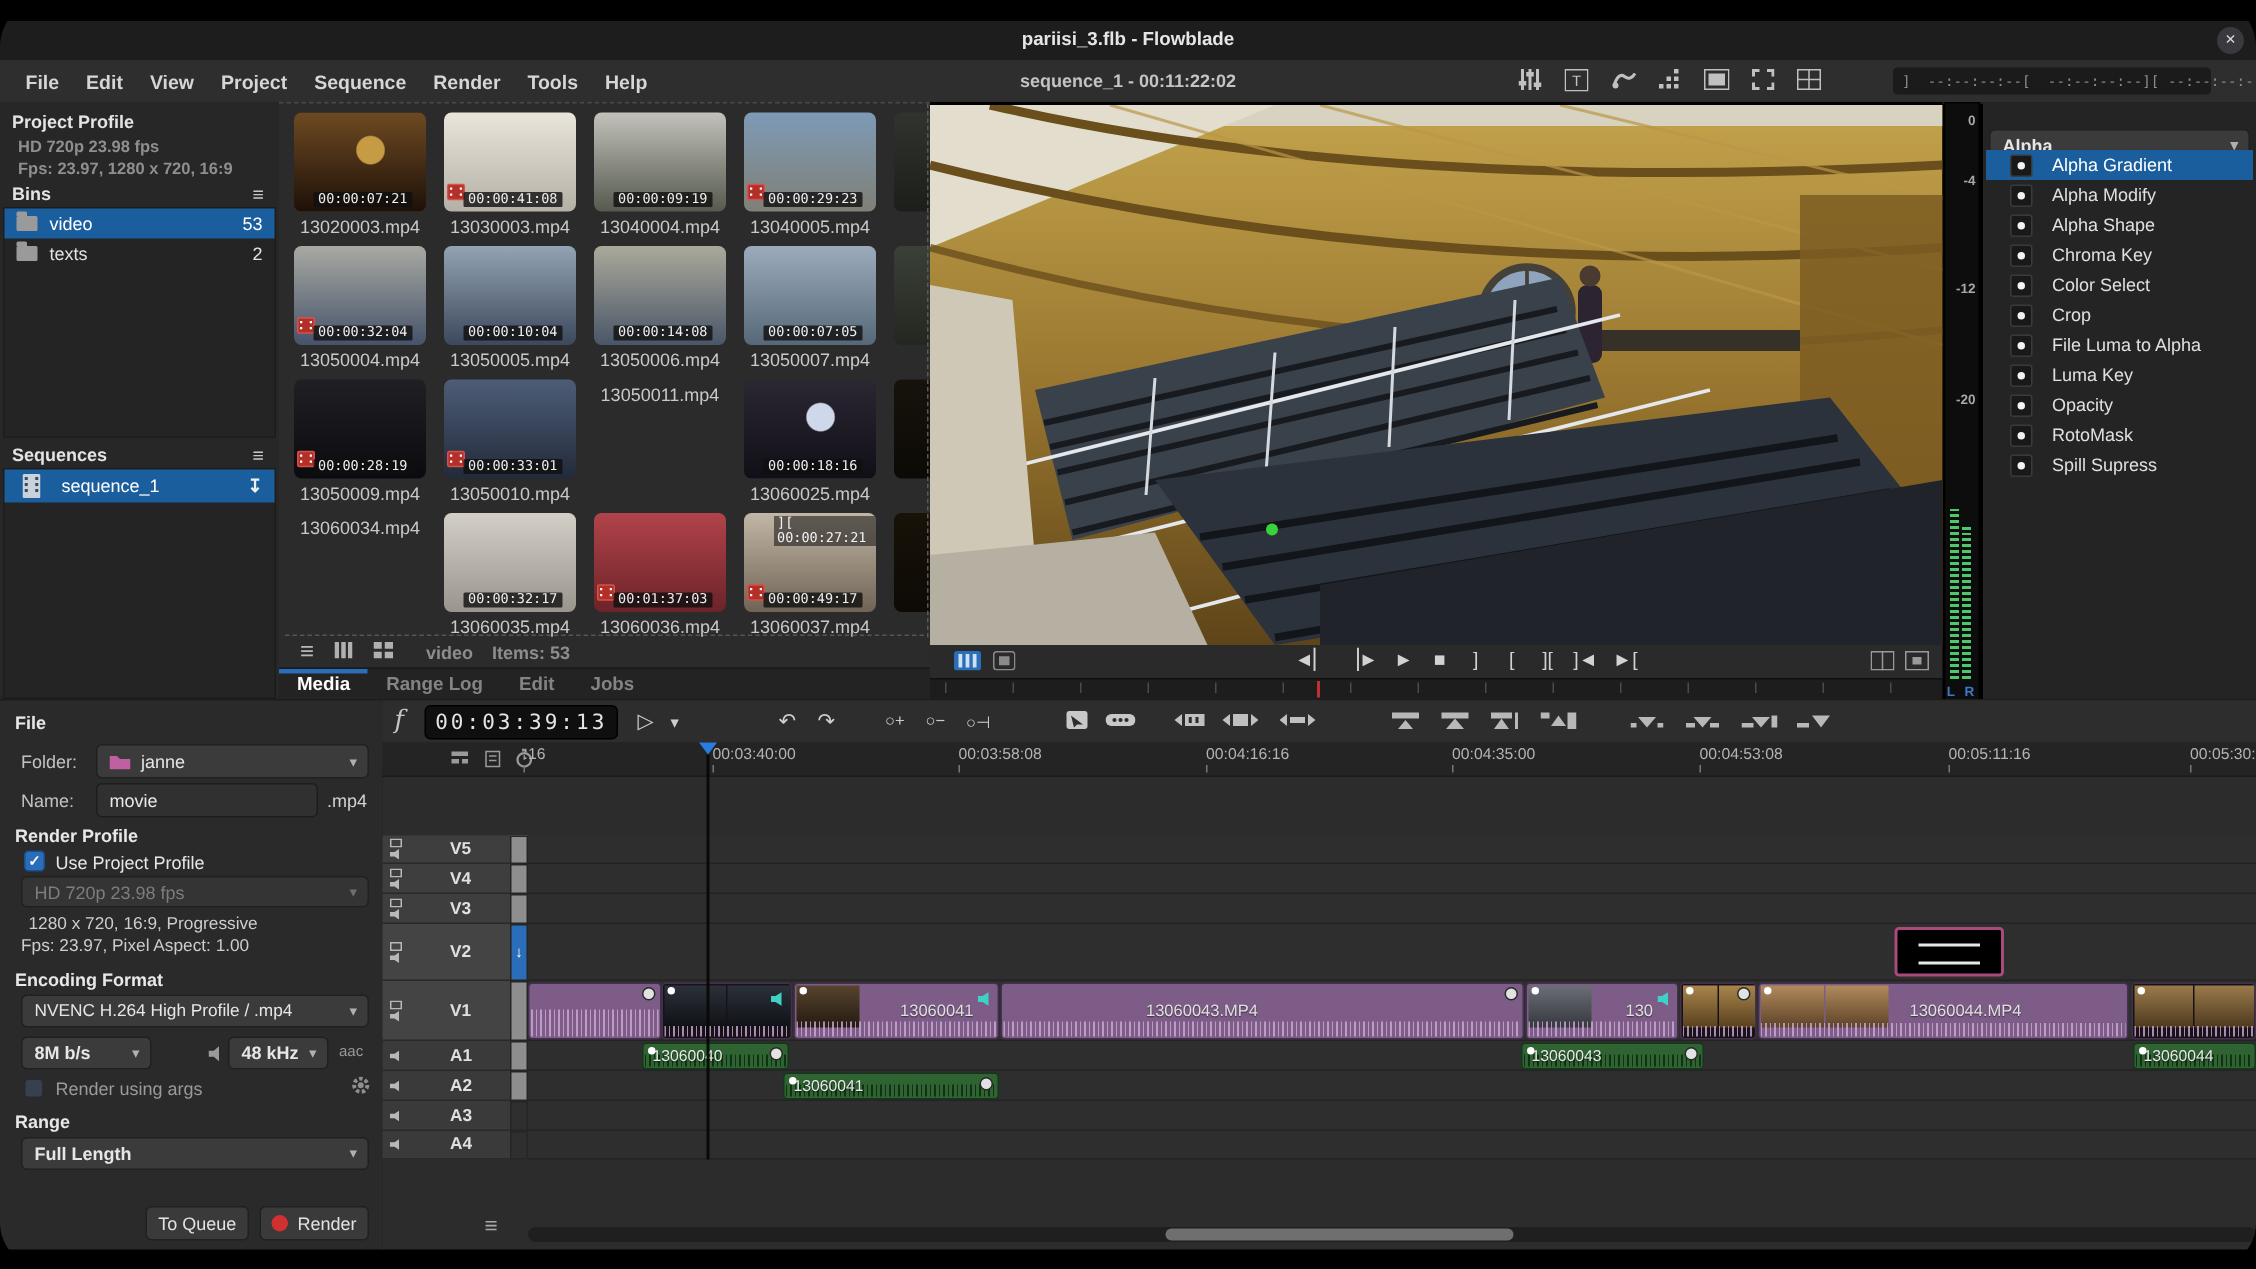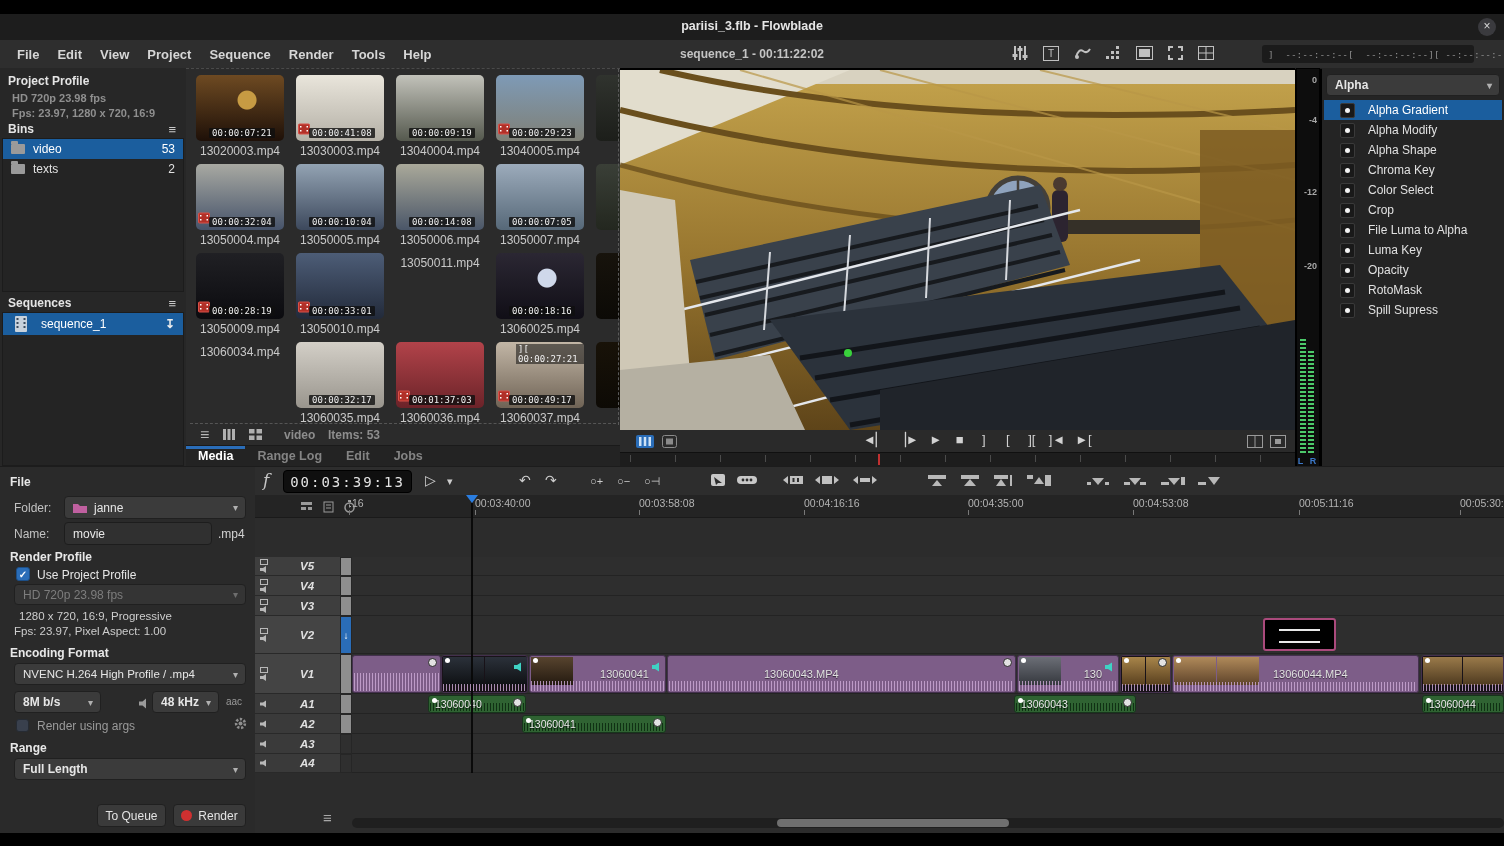--- a/index.html
+++ b/index.html
@@ -1,17 +1,17 @@
 <!DOCTYPE html>
 <html><head>
 <meta charset="utf-8">
 <style>
   html,body{margin:0;padding:0;background:#000;}
   #app{position:relative;width:1504px;height:846px;background:#000;overflow:hidden;
-       font-family:"Liberation Sans",sans-serif;color:#ddd;-webkit-font-smoothing:antialiased;}
+       font-family:"Liberation Sans",sans-serif;color:#ddd;border-radius:31px;-webkit-font-smoothing:antialiased;}
   .mono{font-family:"DejaVu Sans Mono",monospace;}
   .abs{position:absolute;}
 
   
   #titlebar{position:absolute;left:0;top:14px;width:1504px;height:26px;background:#1d1d1d;}
   #win-title{position:absolute;left:0;right:0;top:5px;text-align:center;font-size:12.5px;font-weight:bold;color:#e6e6e6;}
   #close-btn{position:absolute;right:8px;top:4px;width:18px;height:18px;border-radius:50%;background:#3a3a3e;
              color:#d8d8d8;font-size:12px;line-height:17px;text-align:center;cursor:default;}
 
   
@@ -76,21 +76,21 @@
   
   #meter{position:absolute;left:1296px;top:68px;width:22px;height:398px;background:#0d0d0d;border:1px solid #000;}
   .mt-num{position:absolute;right:2px;font-size:9px;color:#a8a8a8;font-weight:bold;}
   .mt-bar{position:absolute;width:6px;bottom:14px;
           background:repeating-linear-gradient(180deg,#4cc96a 0 2px,#0d0d0d 2px 4px);}
   #mt-l{left:3px;} #mt-r{left:11px;}
   #mt-lr{position:absolute;left:0;right:0;bottom:1px;text-align:center;font-size:9px;font-weight:bold;color:#3c78c8;letter-spacing:2px;}
 
   
   #filters-panel{position:absolute;left:1322px;top:68px;width:182px;height:398px;background:#242424;}
-  #filter-group-dd{position:absolute;left:4px;top:6px;width:174px;height:22px;}
+  #filter-group-dd{position:absolute;left:4px;top:18px;width:174px;height:22px;}
   .dd{position:relative;background:#3b3b3b;border:1px solid #202020;border-radius:4px;color:#e6e6e6;
       font-size:12px;display:flex;align-items:center;padding:0 8px;box-sizing:border-box;}
   .dd .cv{position:absolute;right:7px;color:#b0b0b0;font-size:10px;}
   .dd.disabled{color:#7d7d7d;background:#343434;}
   .dd.bold{font-weight:bold;}
   #filter-list{position:absolute;left:2px;right:2px;top:32px;}
   .filter-row{position:relative;height:20px;display:flex;align-items:center;font-size:12px;color:#e0e0e0;}
   .filter-row.sel{background:#1b5e9e;color:#fff;}
   .f-icon{width:13px;height:13px;border-radius:2px;background:#191919;margin:0 13px 0 16px;position:relative;border:1px solid #3a3a3a;}
   .f-icon:after{content:"";position:absolute;left:4px;top:4px;width:5px;height:5px;border-radius:50%;background:#f2f2f2;}
@@ -119,21 +119,21 @@
   .tb-glyph{position:absolute;top:5px;font-size:14px;color:#cdcdcd;}
   .tb-glyph.small{font-size:11px;top:8px;}
   .tb-svg{position:absolute;top:6px;}
   #tl-ruler{position:absolute;left:0;top:28px;width:1249px;height:22px;background:#242424;border-bottom:1px solid #1a1a1a;}
   .ruler-label{position:absolute;top:2px;font-size:10.5px;color:#b4b4b4;white-space:nowrap;}
   .ruler-tick{position:absolute;top:15px;width:1px;height:5px;background:#787878;}
   .ruler-ic{position:absolute;top:4px;}
   #playhead-tri{position:absolute;top:28px;width:0;height:0;border-left:6px solid transparent;border-right:6px solid transparent;border-top:8px solid #2a7de0;z-index:30;}
   #playhead-line{position:absolute;top:36px;width:2px;background:rgba(8,8,8,.92);z-index:29;}
   .trk-head{position:absolute;left:0;width:85px;box-sizing:border-box;border-bottom:1px solid #292929;display:flex;align-items:center;}
-  .trk-head .nm{position:absolute;left:45px;font-size:11.5px;font-weight:bold;color:#e0e0e0;font-style:italic;}
+  .trk-head .nm{position:absolute;left:45px;font-size:11.5px;font-weight:bold;color:#e0e0e0;}
   .trk-hcol{position:absolute;left:85px;width:12px;box-sizing:border-box;border:1px solid #262626;background:#8e8e8e;}
   .trk-hcol.dim{background:#2f2f2f;}
   .trk-hcol.cur{background:#2a6db8;color:#fff;font-size:10px;font-weight:bold;text-align:center;}
   .trk-row{position:absolute;left:97px;width:1152px;box-sizing:border-box;background:#2e2e2e;border-bottom:1px solid #232323;}
   .trk-ic{position:absolute;left:5px;display:flex;flex-direction:column;gap:1px;}
   
   .clip{position:absolute;box-sizing:border-box;border-radius:3px;overflow:hidden;z-index:5;}
   .clip.video{background:#7d5d88;border:1px solid #43304d;}
   .clip.audio{background:#2f6332;border:1px solid #17351c;}
   .wave-v{position:absolute;left:1px;right:1px;bottom:1px;background:repeating-linear-gradient(90deg,rgba(205,170,215,.8) 0 1px,rgba(205,170,215,0) 1px 3px);}

